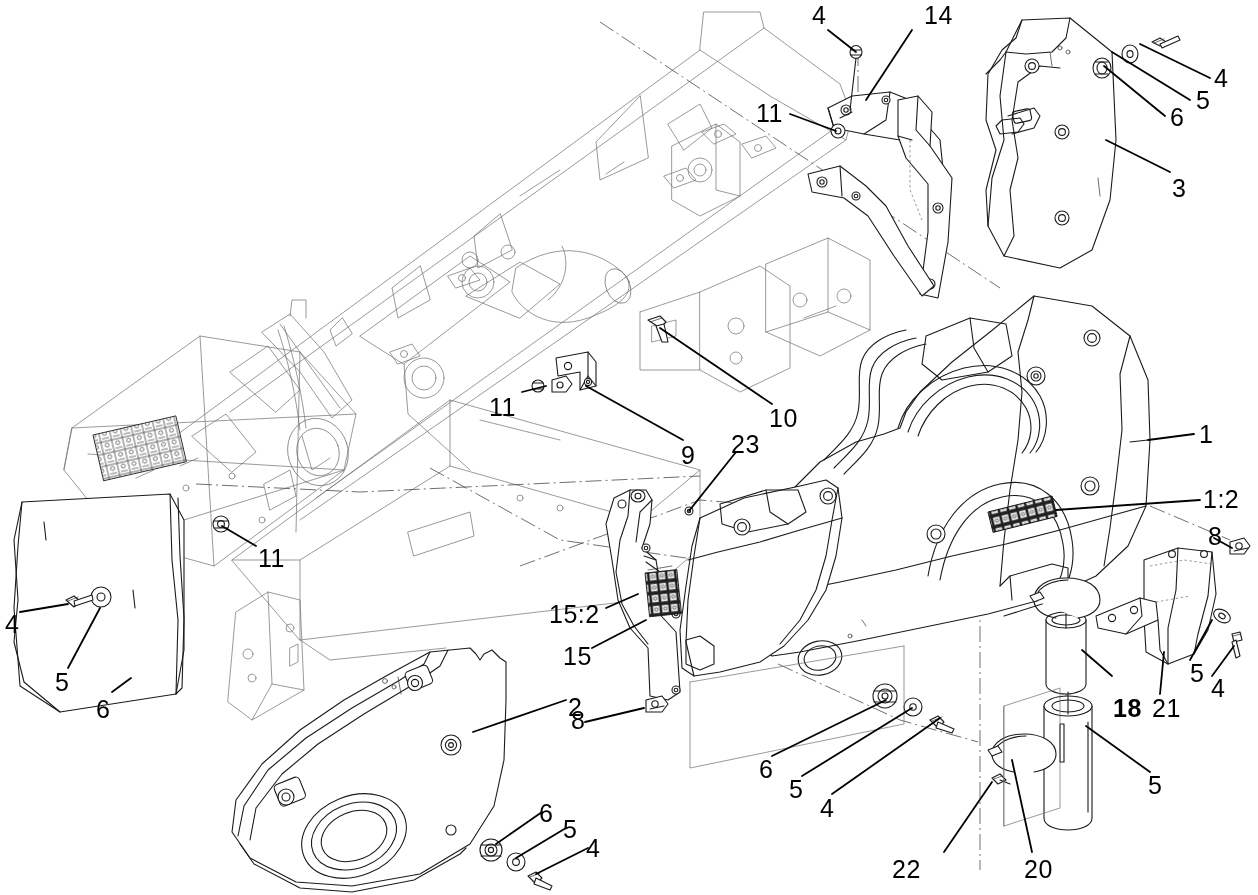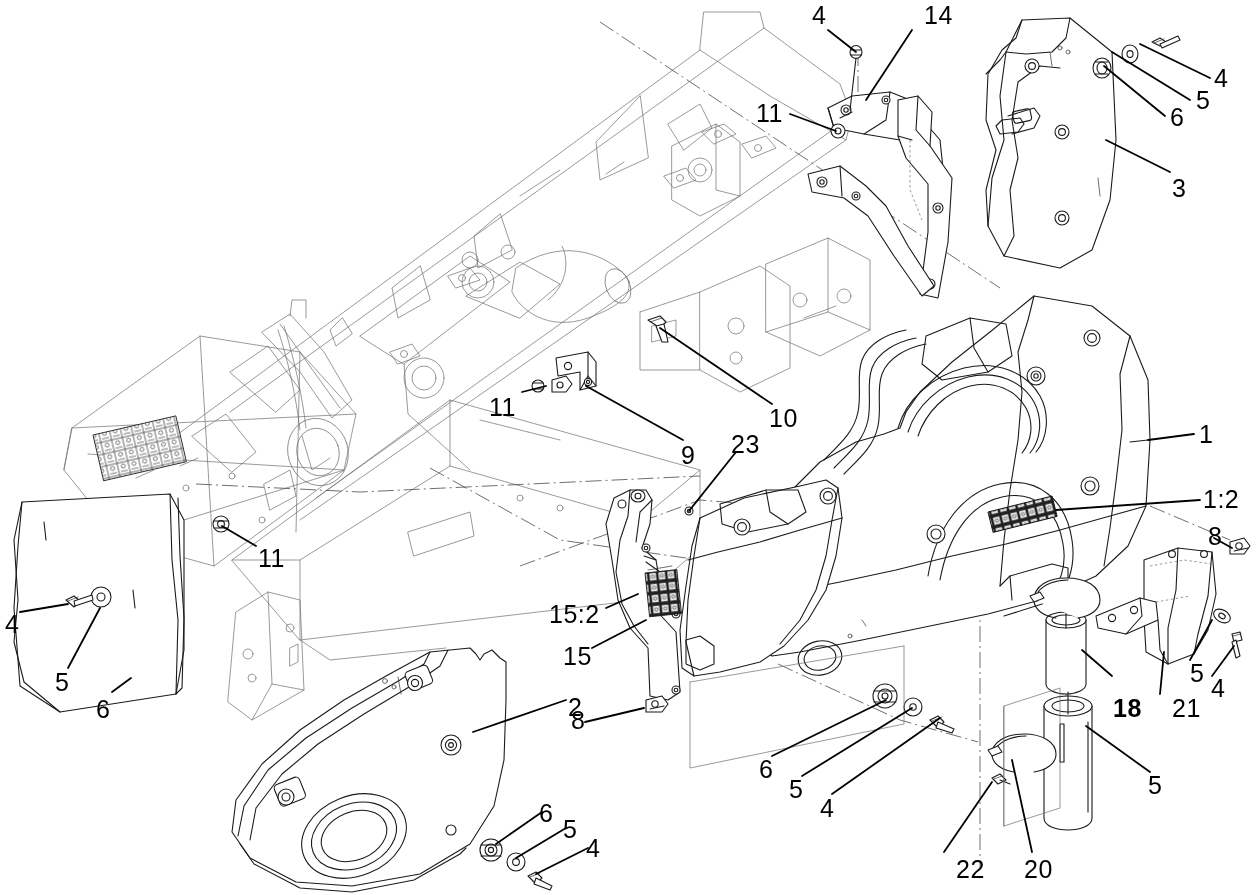--- a/index.html
+++ b/index.html
@@ -587,24 +587,24 @@
   <div class="callout" style="left:549px; top:602px;">15:2</div>
   <div class="callout" style="left:563px; top:644px;">15</div>
   <div class="callout" style="left:5px; top:612px;">4</div>
   <div class="callout" style="left:55px; top:670px;">5</div>
   <div class="callout" style="left:96px; top:697px;">6</div>
   <div class="callout" style="left:568px; top:695px;">2</div>
   <div class="callout" style="left:571px; top:708px;">8</div>
   <div class="callout" style="left:1113px; top:696px;font-weight:bold;">18</div>
   <div class="callout" style="left:1190px; top:661px;">5</div>
   <div class="callout" style="left:1211px; top:676px;">4</div>
-  <div class="callout" style="left:1152px; top:696px;margin-left:20px;">21</div>
+  <div class="callout" style="left:1152px; top:696px;">21</div>
   <div class="callout" style="left:759px; top:757px;">6</div>
   <div class="callout" style="left:789px; top:777px;">5</div>
   <div class="callout" style="left:820px; top:796px;">4</div>
   <div class="callout" style="left:1148px; top:773px;">5</div>
   <div class="callout" style="left:539px; top:801px;">6</div>
   <div class="callout" style="left:563px; top:817px;">5</div>
   <div class="callout" style="left:586px; top:836px;">4</div>
-  <div class="callout" style="left:956px; top:857px;">22</div>
+  <div class="callout" style="left:892px; top:857px;">22</div>
   <div class="callout" style="left:1024px; top:857px;">20</div>
 
 </div>
 
 </body></html>

